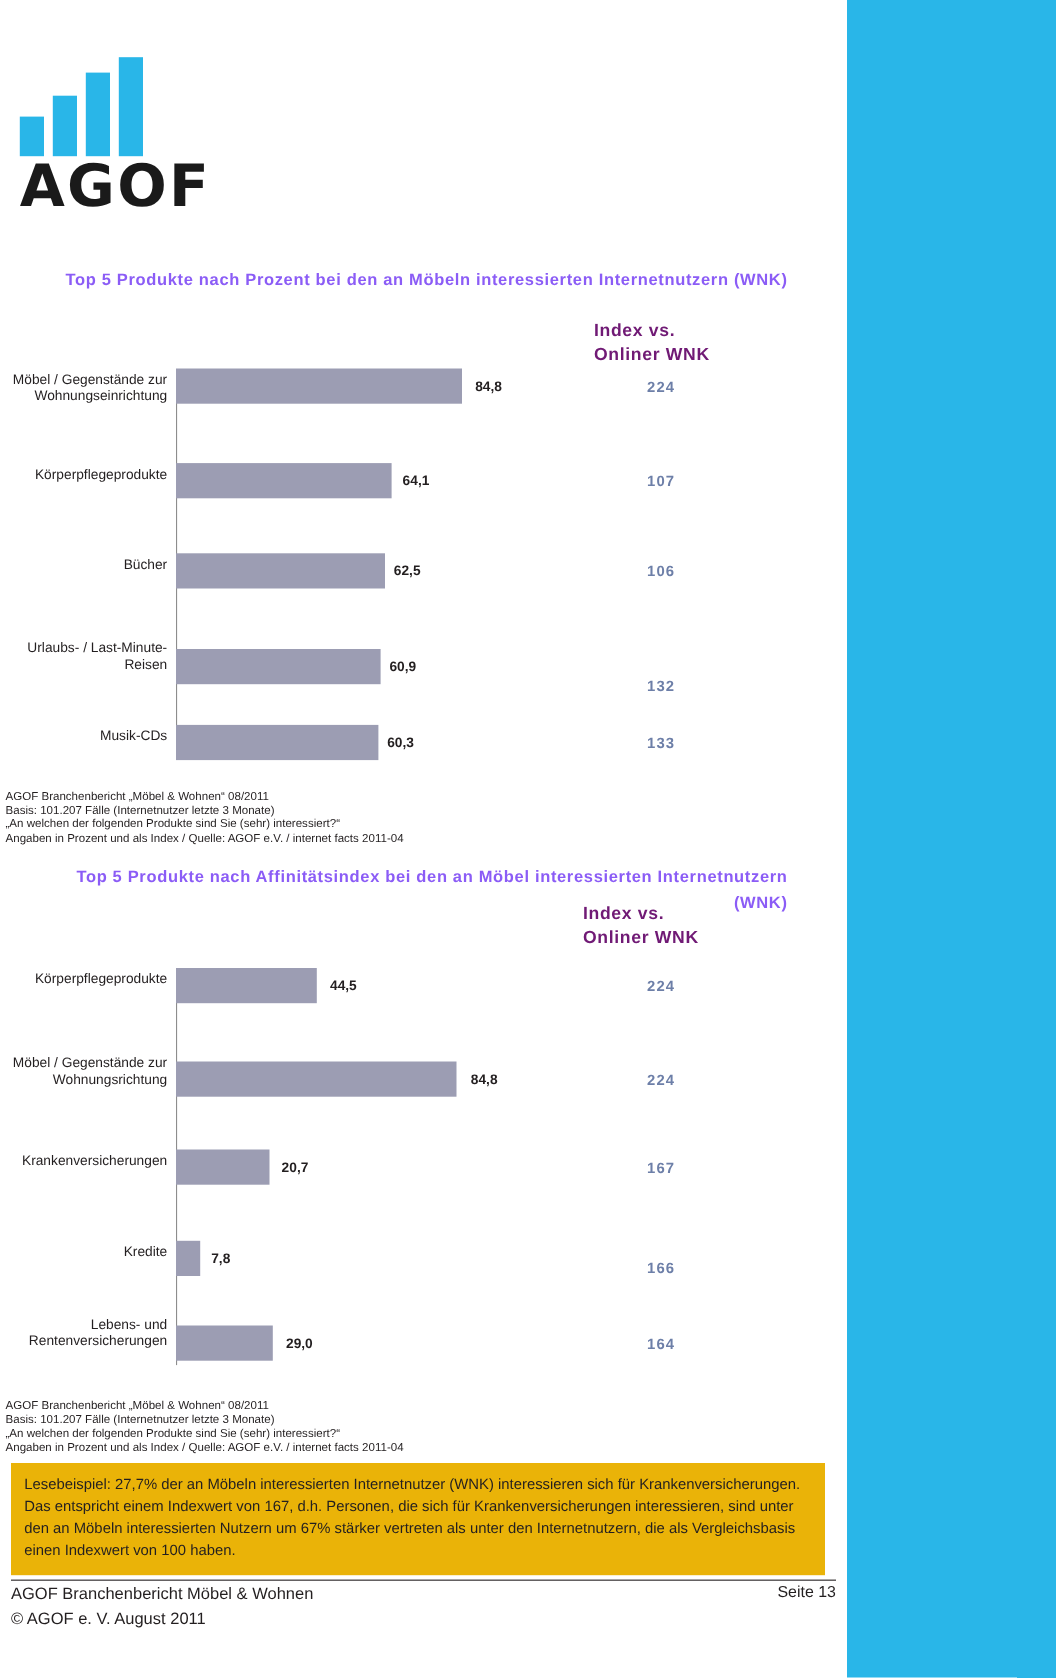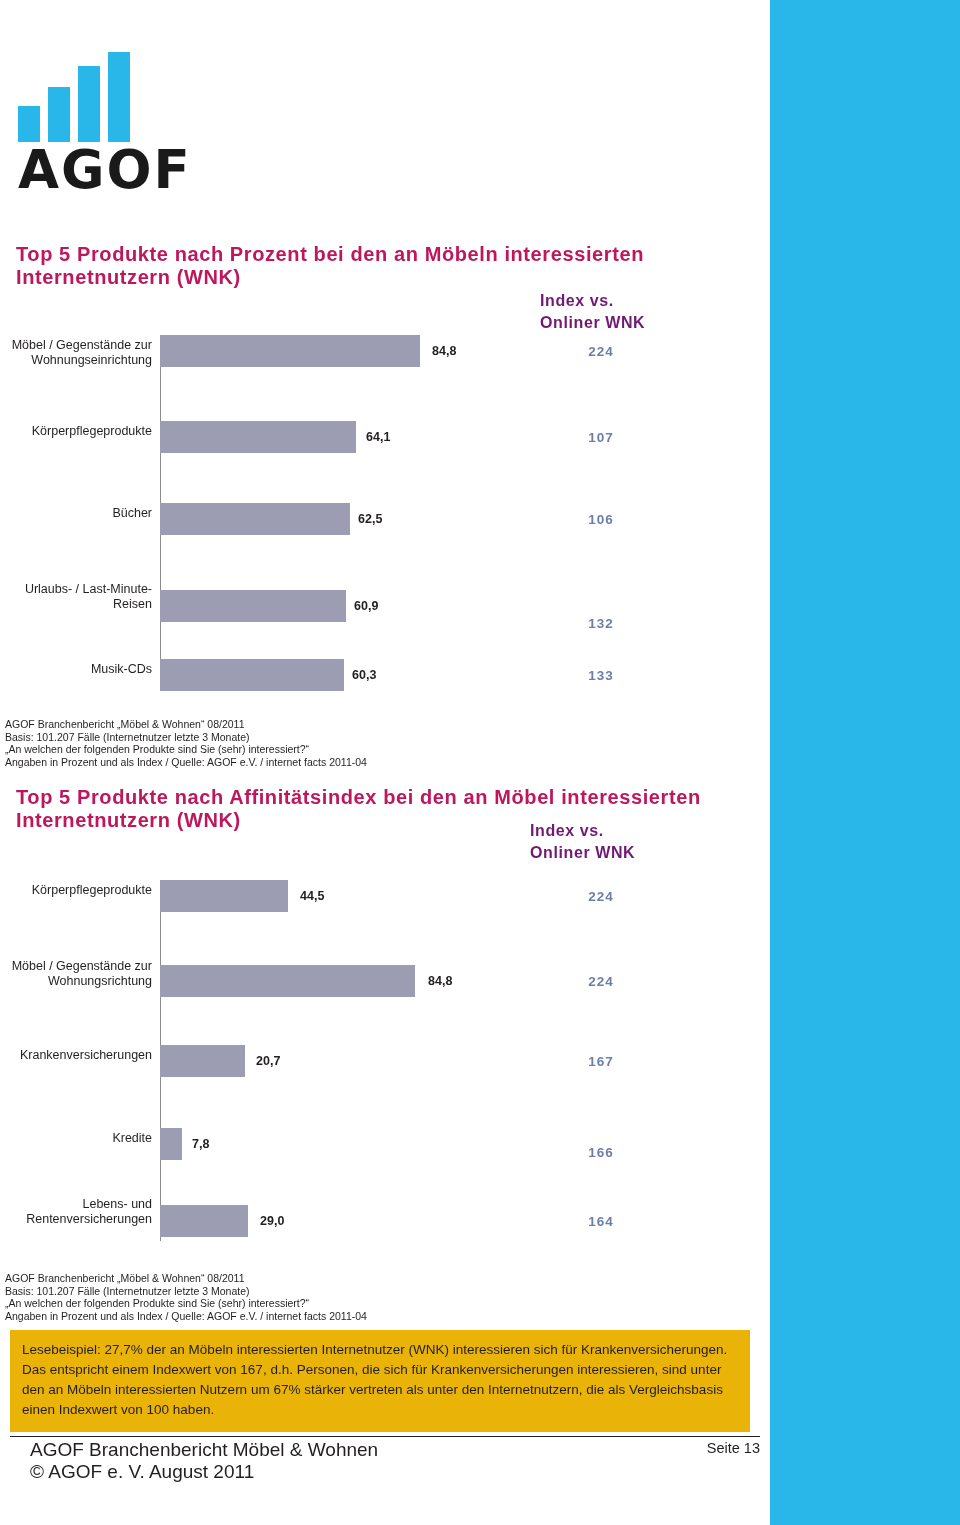--- a/index.html
+++ b/index.html
@@ -23,22 +23,22 @@
   .logo .bars { position:relative; height:90px; }
   .logo .bar { position:absolute; bottom:0; background:#29b6e8; }
   .logo .word {
     font-family:"DejaVu Sans", sans-serif;
     font-weight:bold; font-size:53px; letter-spacing:2px;
     color:#1a1a1a; line-height:52px; margin-top:2px;
   }
   
   .sec-title {
     position:absolute; left:16px;
-    font-weight:bold; font-size:20px; color:#be185d;
-    letter-spacing:0.6px; line-height:23px; width:700px;
+    font-weight:bold; font-size:15px; color:#8b5cf6;
+    letter-spacing:0.6px; line-height:23px; width:700px;text-align:right;
   }
   .idx-head {
     position:absolute;
     font-weight:bold; font-size:16px; color:#701a75;
     letter-spacing:0.6px; line-height:22px; text-align:left;
   }
   
   .chart { position:absolute; left:0; width:770px; }
   .row { position:absolute; left:0; width:770px; height:64px; }
   .row .labelbox {
@@ -71,21 +71,21 @@
     background:#eab308;
     font-size:13.5px; color:#231f20; line-height:20px;
     padding:10px 12px 12px 12px;
     box-sizing:border-box;
   }
   
   .footer-line {
     position:absolute; left:10px; width:750px; height:1px; background:#231f20;
   }
   .footer-left {
-    position:absolute; left:10px; font-size:19px; color:#231f20; line-height:20px;margin-left:20px;
+    position:absolute; left:10px; font-size:15px; color:#231f20; line-height:20px;
   }
   .footer-right {
     position:absolute; left:600px; width:160px; text-align:right;
     font-size:14.5px; color:#231f20;
   }
 </style>
 </head>
 <body>
 
 <div class="right-band"></div>

